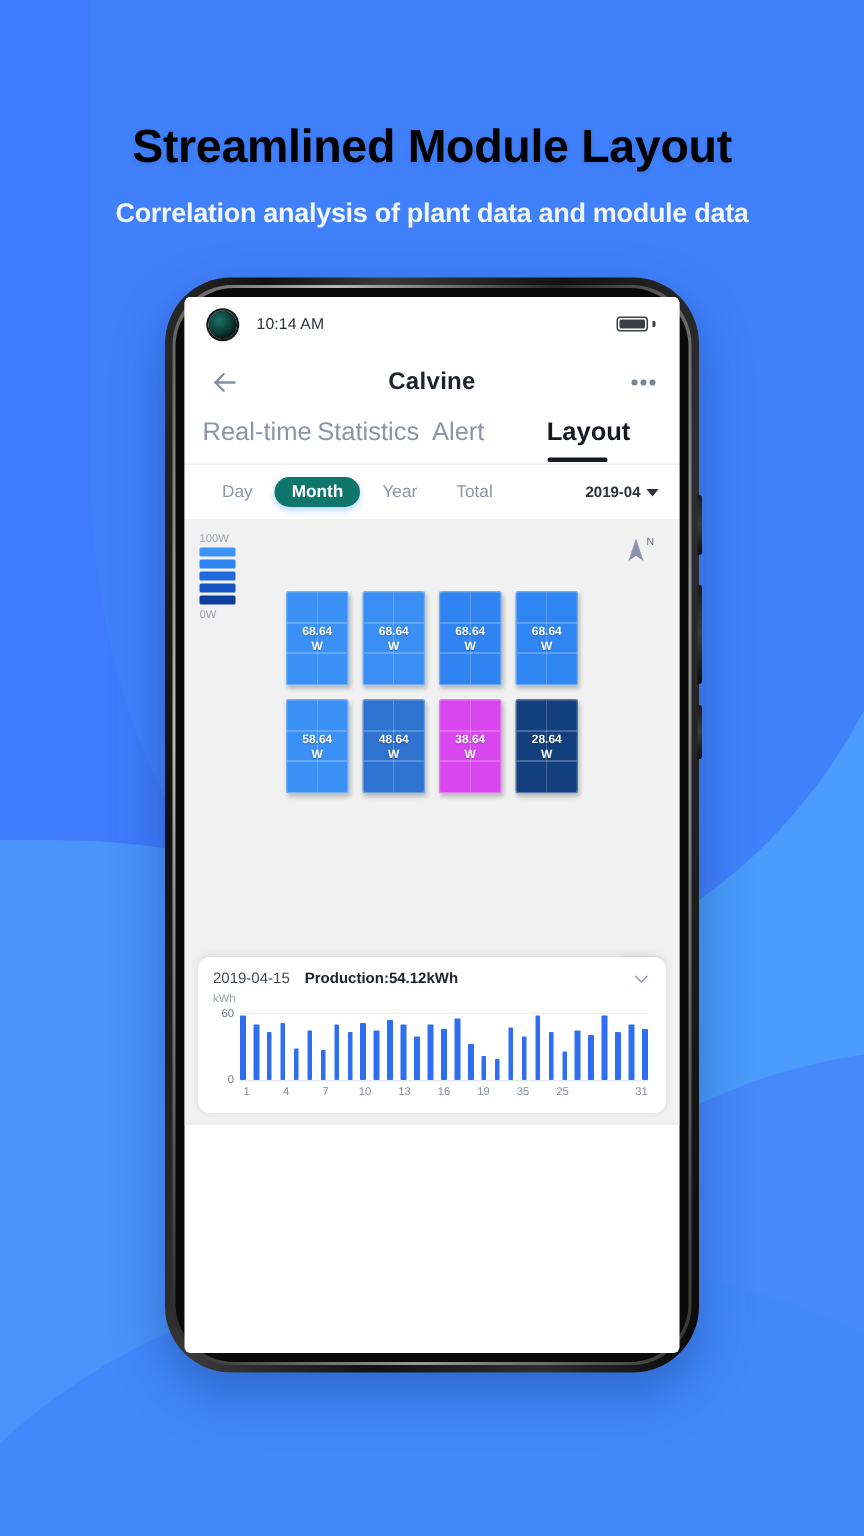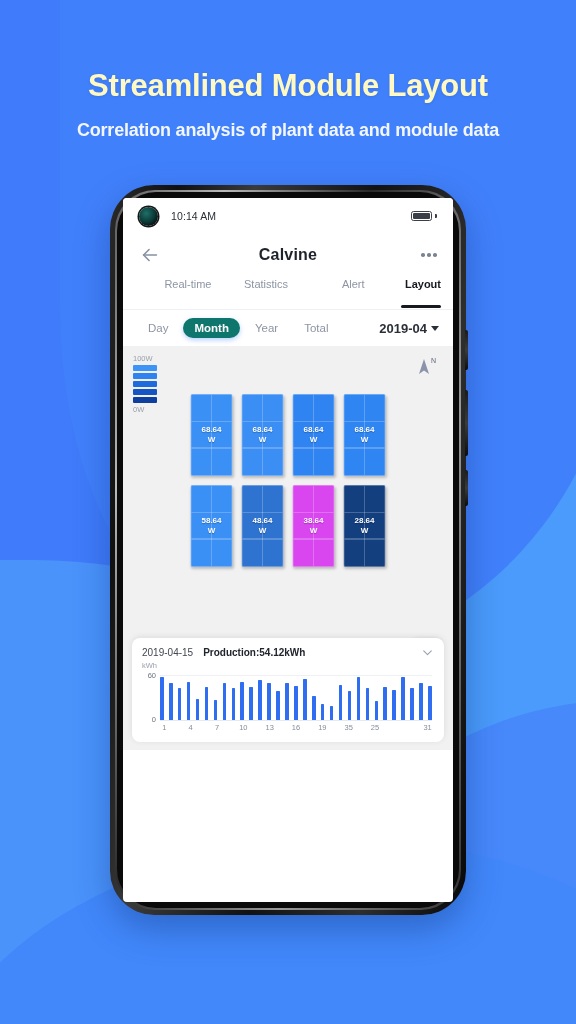--- a/index.html
+++ b/index.html
@@ -51,25 +51,25 @@
     background: #4788fb;
     border-radius: 58% 0 0 0 / 62% 0 0 0;
   }
 
   
   .headline-wrap {
     position: absolute; top: 68px; left: 0; width: 576px;
     text-align: center; z-index: 10;
   }
   .headline {
-    color: #fef9c3;
+    color: #000000;
     font-size: 31px;
     font-weight: bold;
     letter-spacing: -0.2px;
-    margin: 0;
+    margin: 12px;
     text-shadow: 0 1px 3px rgba(20,60,150,.18);
   }
   .subheadline {
     color: #f2f6ff;
     font-size: 18px;
     font-weight: bold;
     margin: 16px 0 0 0;
     letter-spacing: -0.2px;
   }
 
@@ -160,22 +160,22 @@
 
   
   .tabs {
     display: flex; align-items: stretch;
     background: #fff;
     padding: 0 12px;
     height: 33px;
   }
   .tab {
     flex: 1; text-align: center;
-    font-size: 11px; color: #8d94a3;
-    display: flex; flex-direction: column; align-items: flex-end; justify-content: flex-start;
+    font-size: 17px; color: #8d94a3;
+    display: flex; flex-direction: column; align-items: flex-start; justify-content: flex-start;
     padding-top: 2px;
     cursor: pointer;
     position: relative;
   }
   .tab.active { color: #16191f; font-weight: bold; }
   .tab .tab-ul {
     position: absolute; bottom: 1px;
     width: 40px; height: 2.6px; border-radius: 2px;
     background: #16191f;
     opacity: 0;
@@ -198,21 +198,21 @@
     cursor: pointer;
     white-space: nowrap;
   }
   .chip.active {
     background: #0f766e; color: #fff; font-weight: bold;
     box-shadow: 0 2px 5px rgba(47,123,246,.35);
   }
   .date-sel {
     margin-left: auto;
     display: flex; align-items: center; gap: 4px;
-    font-size: 13px; color: #2b3038; font-weight: bold;
+    font-size: 10px; color: #2b3038; font-weight: bold;
     cursor: pointer;
   }
   .caret-down {
     width: 0; height: 0;
     border-left: 4px solid transparent;
     border-right: 4px solid transparent;
     border-top: 5px solid #2b3038;
   }
 
   
@@ -236,21 +236,21 @@
   }
 
   .modules {
     position: absolute;
     left: 50%; top: 48px;
     transform: translateX(-50%);
     display: flex; flex-direction: column; gap: 9px;
   }
   .mod-row { display: flex; gap: 9px; }
   .module {
-    width: 42px; height: 82px;
+    width: 42px; height: 63px;
     border-radius: 2px;
     position: relative;
     box-shadow: 1px 2px 3px rgba(0,0,0,.22);
     display: flex; flex-direction: column;
     align-items: center; justify-content: center;
     color: #ffffff;
     font-size: 8px;
     font-weight: bold;
     line-height: 10px;
     border: 1px solid rgba(255,255,255,.30);

